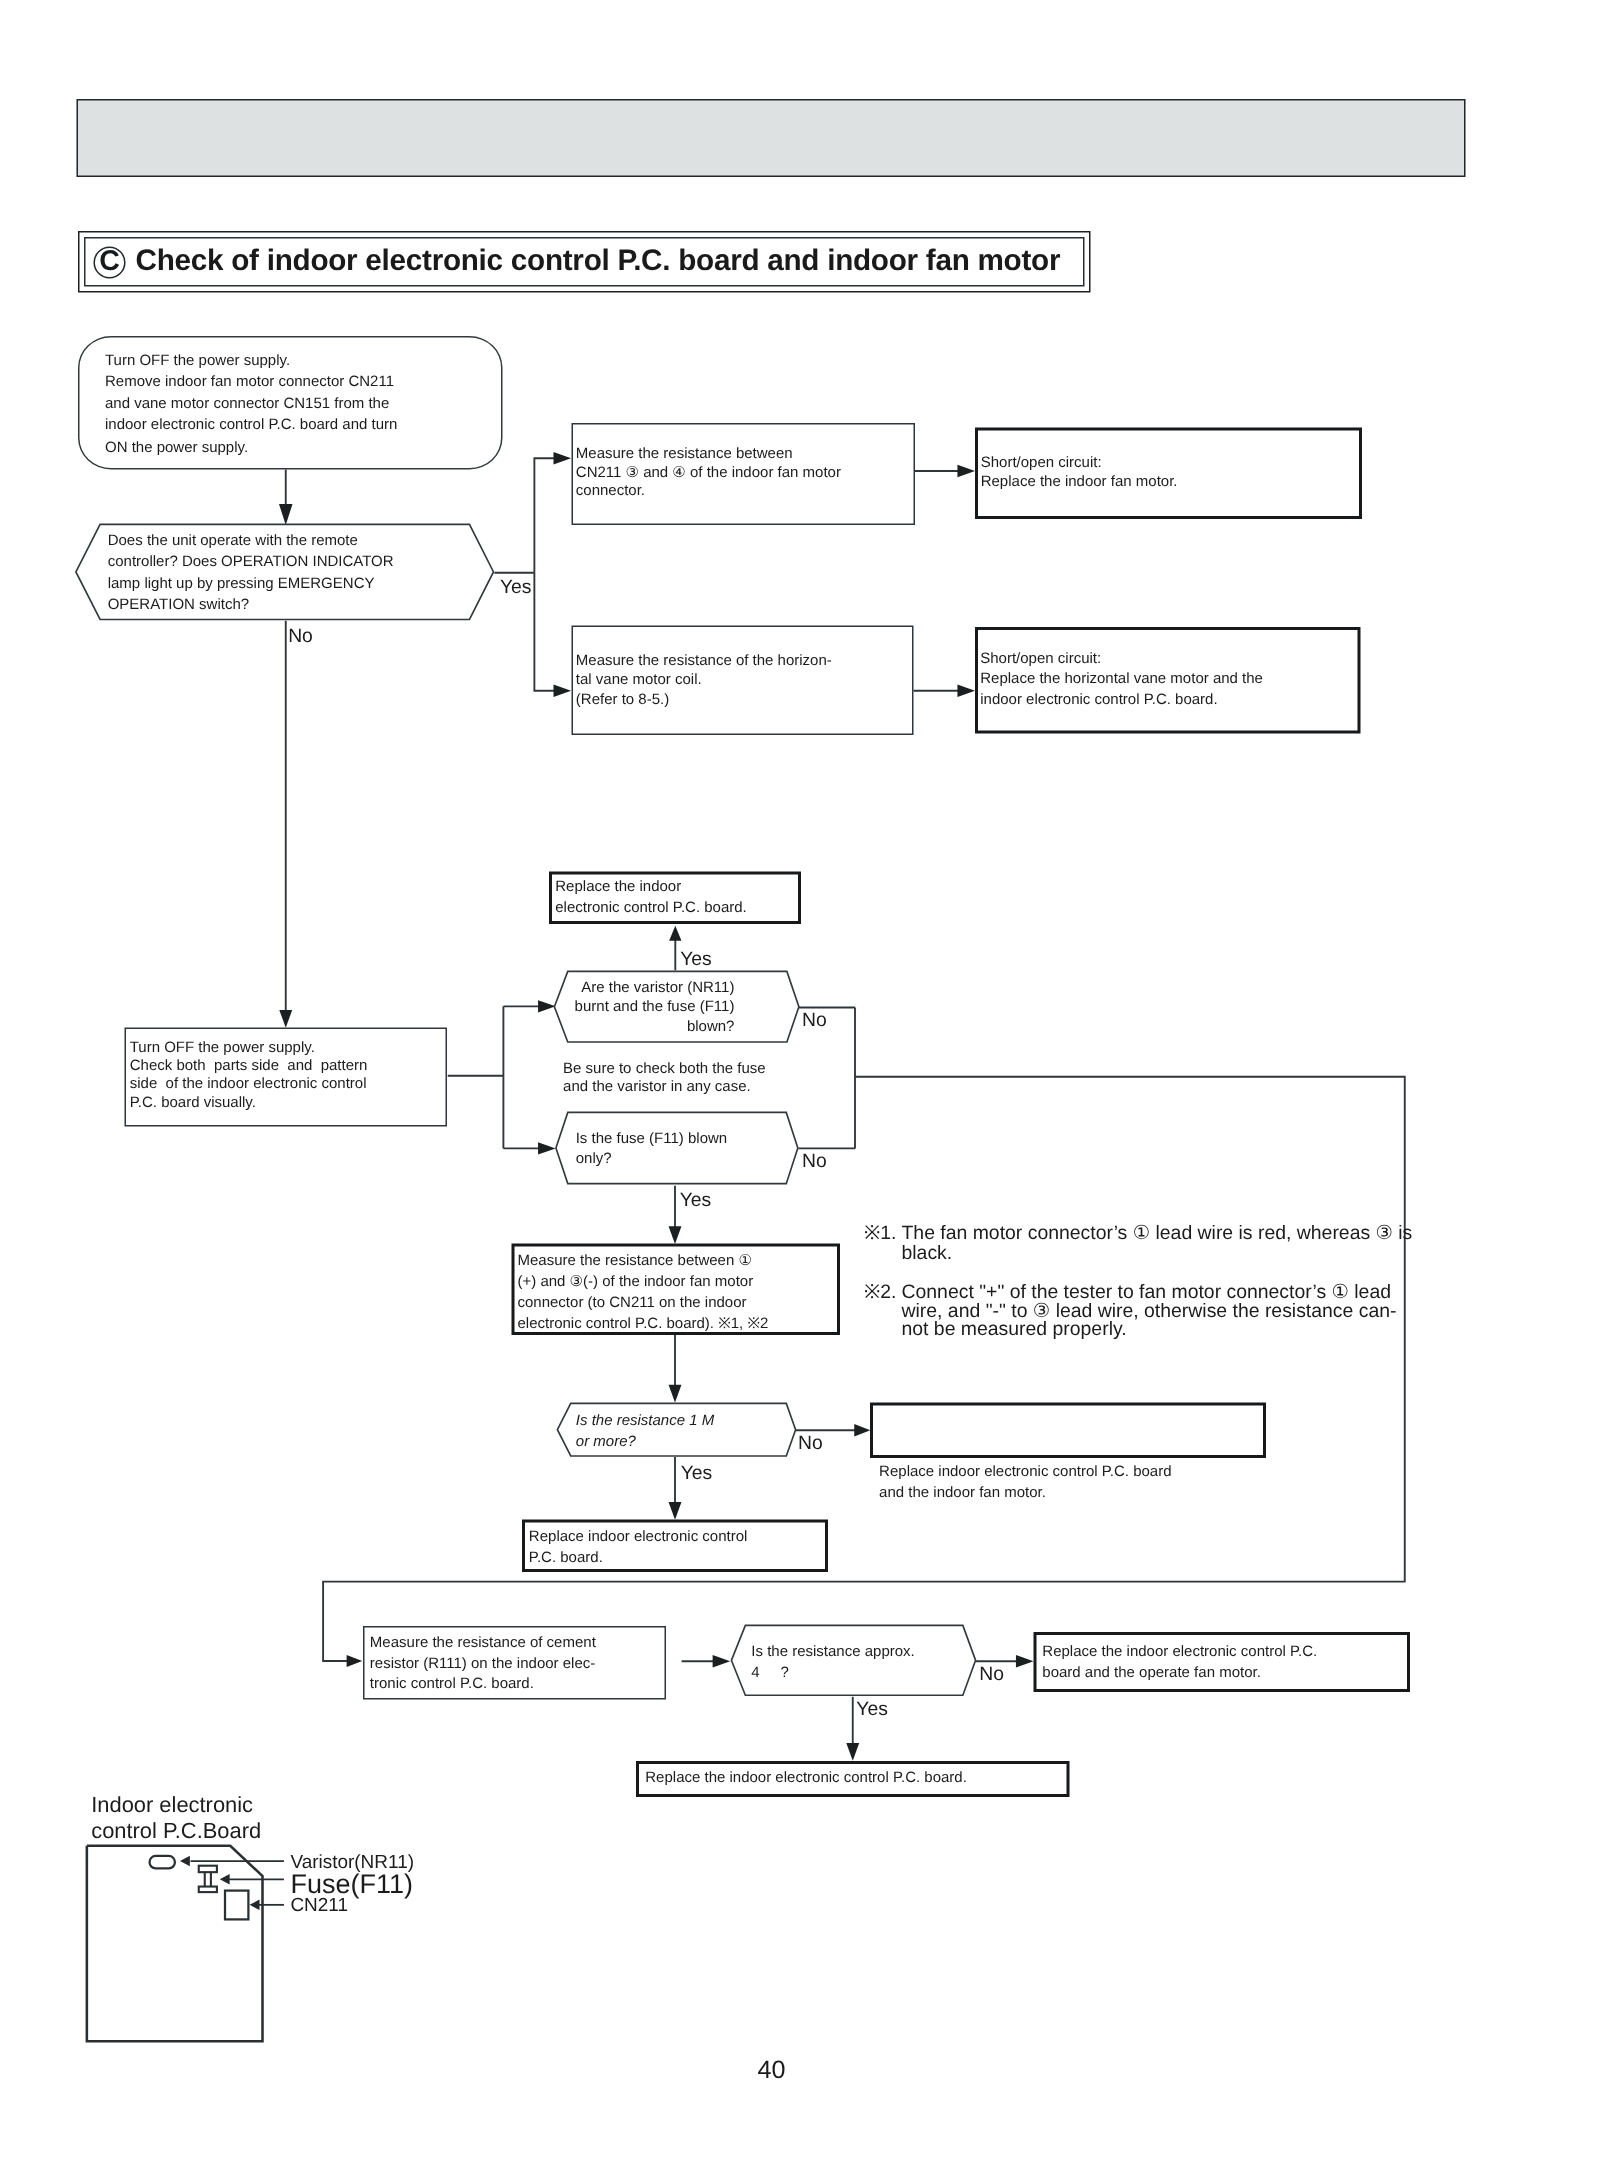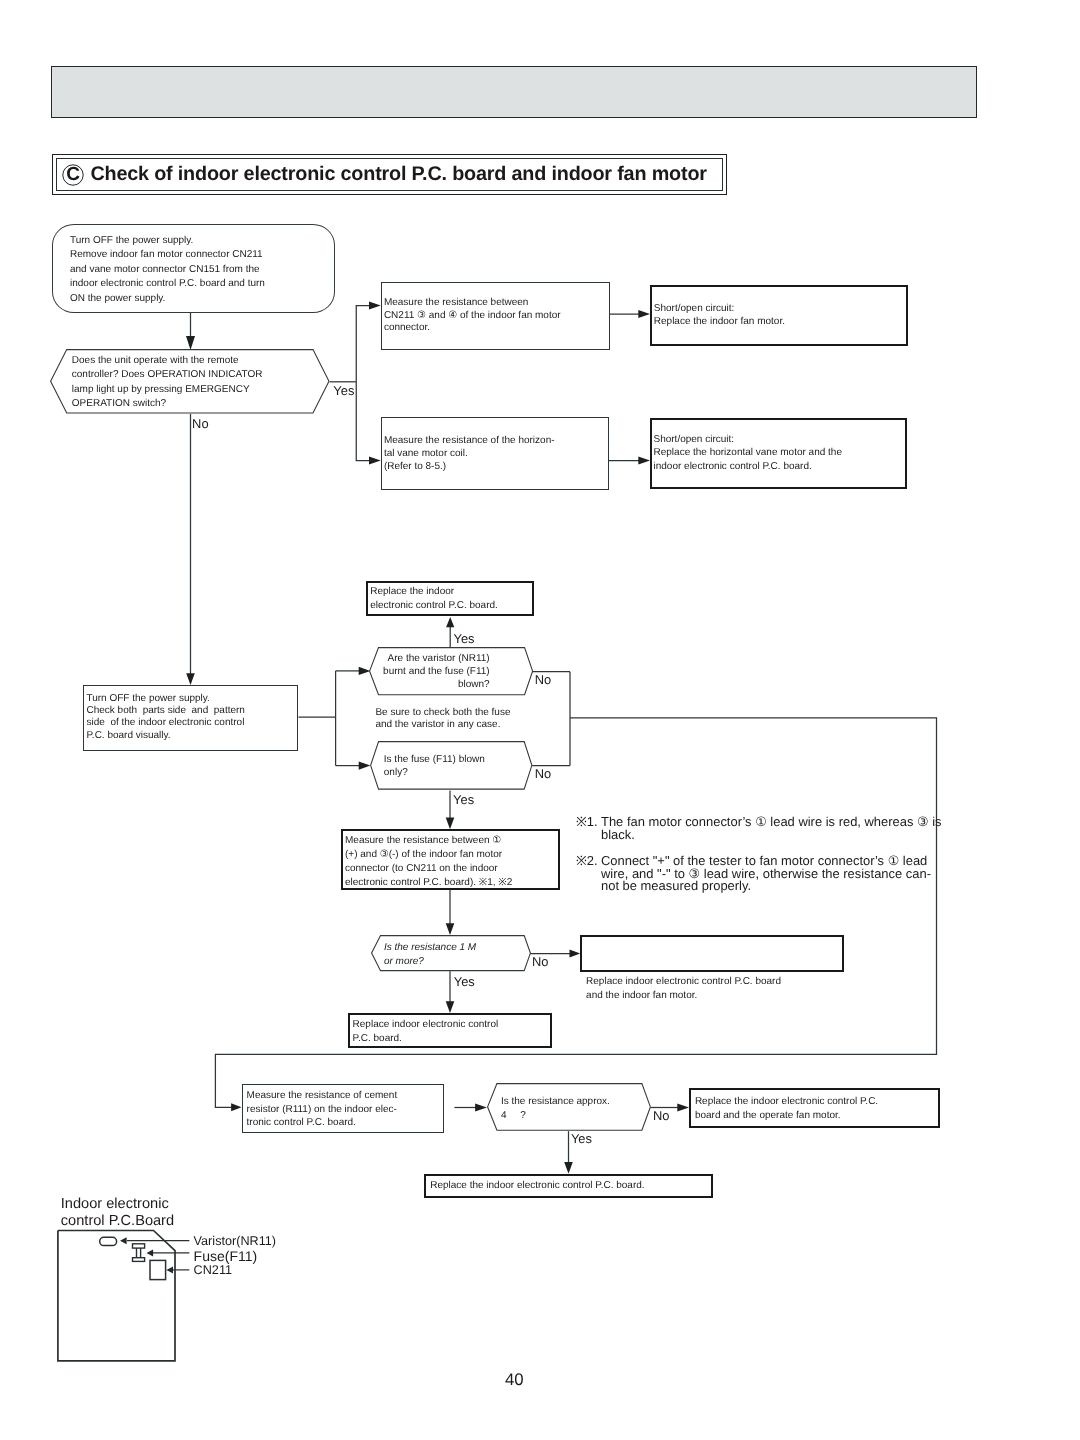--- a/index.html
+++ b/index.html
@@ -273,18 +273,18 @@
       <g stroke="#2a3032" stroke-width="1.2" fill="none">
         <line x1="127" y1="1240.7" x2="189.3" y2="1240.7"></line>
         <line x1="152" y1="1252.9" x2="189.3" y2="1252.9"></line>
         <line x1="171" y1="1269.9" x2="189.3" y2="1269.9"></line>
       </g>
       <polygon points="120,1240.7 126.6,1237.2 126.6,1244.2" fill="#23282a"></polygon>
       <polygon points="146.5,1252.9 153.1,1249.4 153.1,1256.4" fill="#23282a"></polygon>
       <polygon points="166.4,1269.9 173,1266.4 173,1273.4" fill="#23282a"></polygon>
     </svg>
     <div class="node" style="position:absolute;left:193.6px;top:1234.3px;font-size:12.65px;line-height:14.45px;">Varistor(NR11)</div>
-    <div class="node" style="position:absolute;left:193.6px;top:1248.8px;font-size:14px;line-height:14.45px;">Fuse(F11)</div>
+    <div class="node" style="position:absolute;left:193.6px;top:1248.8px;font-size:18px;line-height:14.45px;">Fuse(F11)</div>
     <div class="node" style="position:absolute;left:193.6px;top:1263.2px;font-size:12.65px;line-height:14.45px;">CN211</div>
   </div>
 
   <div class="abs pageno">40</div>
 </div>
 
 </body></html>

